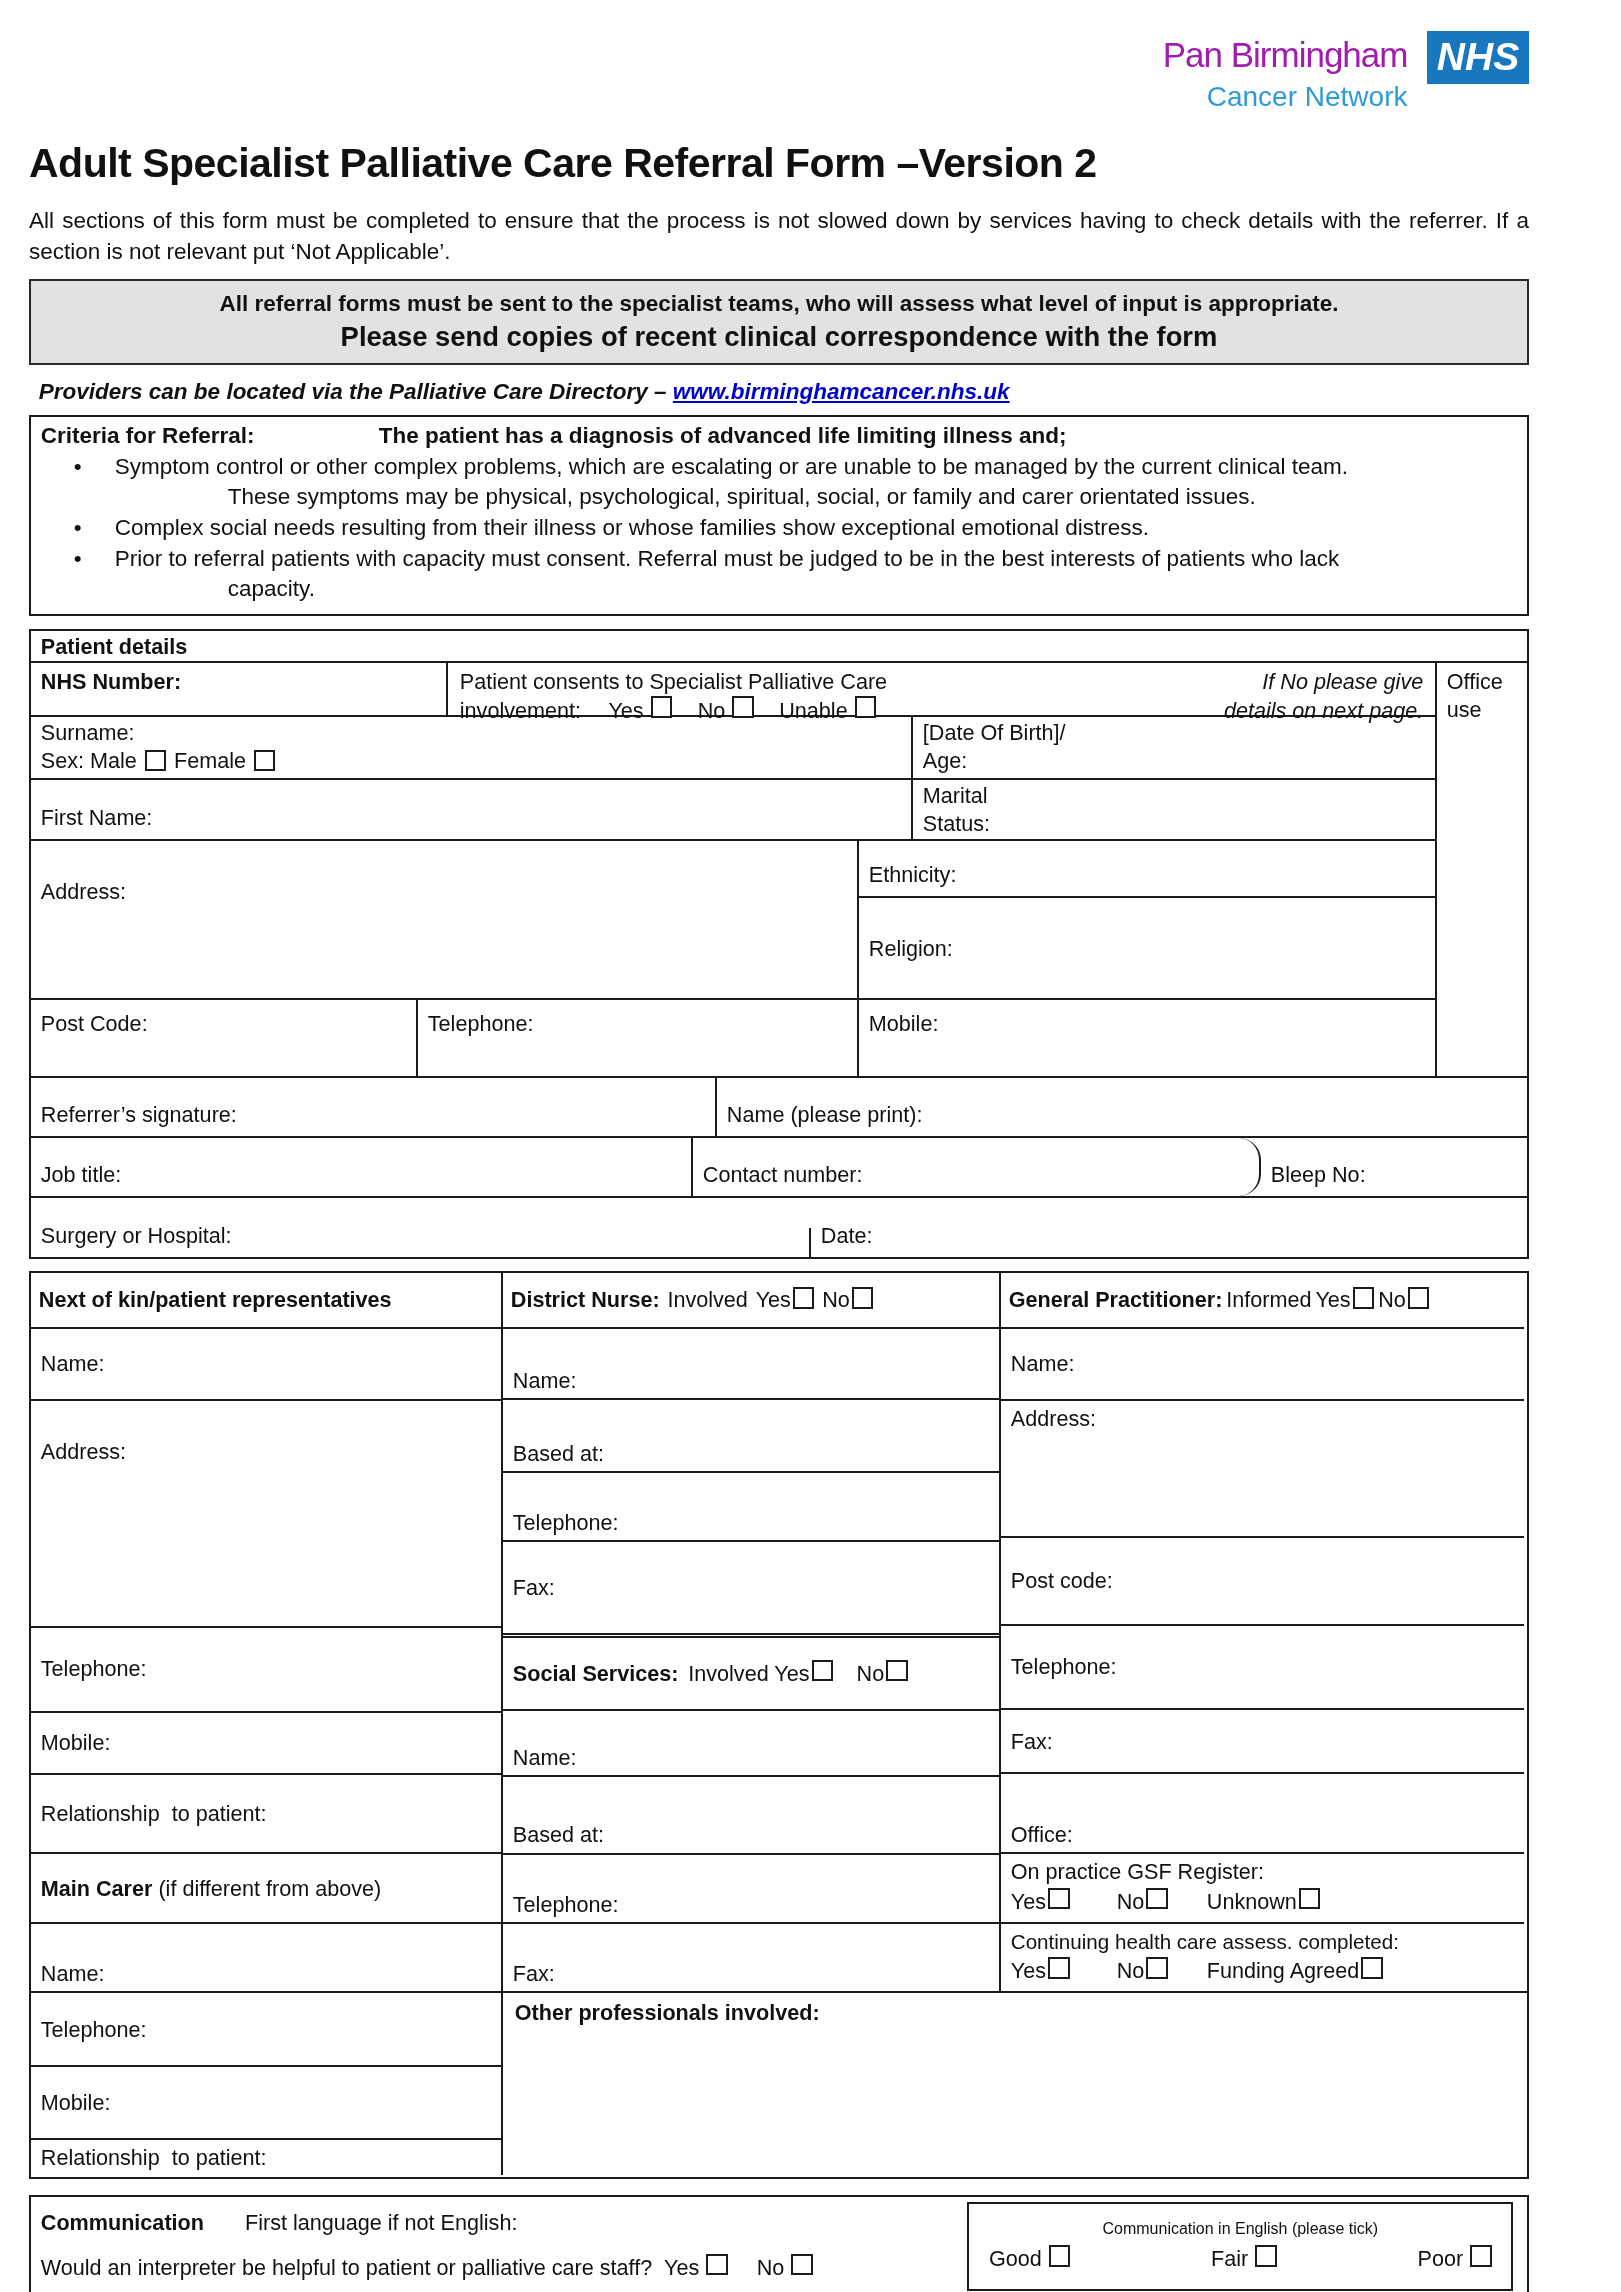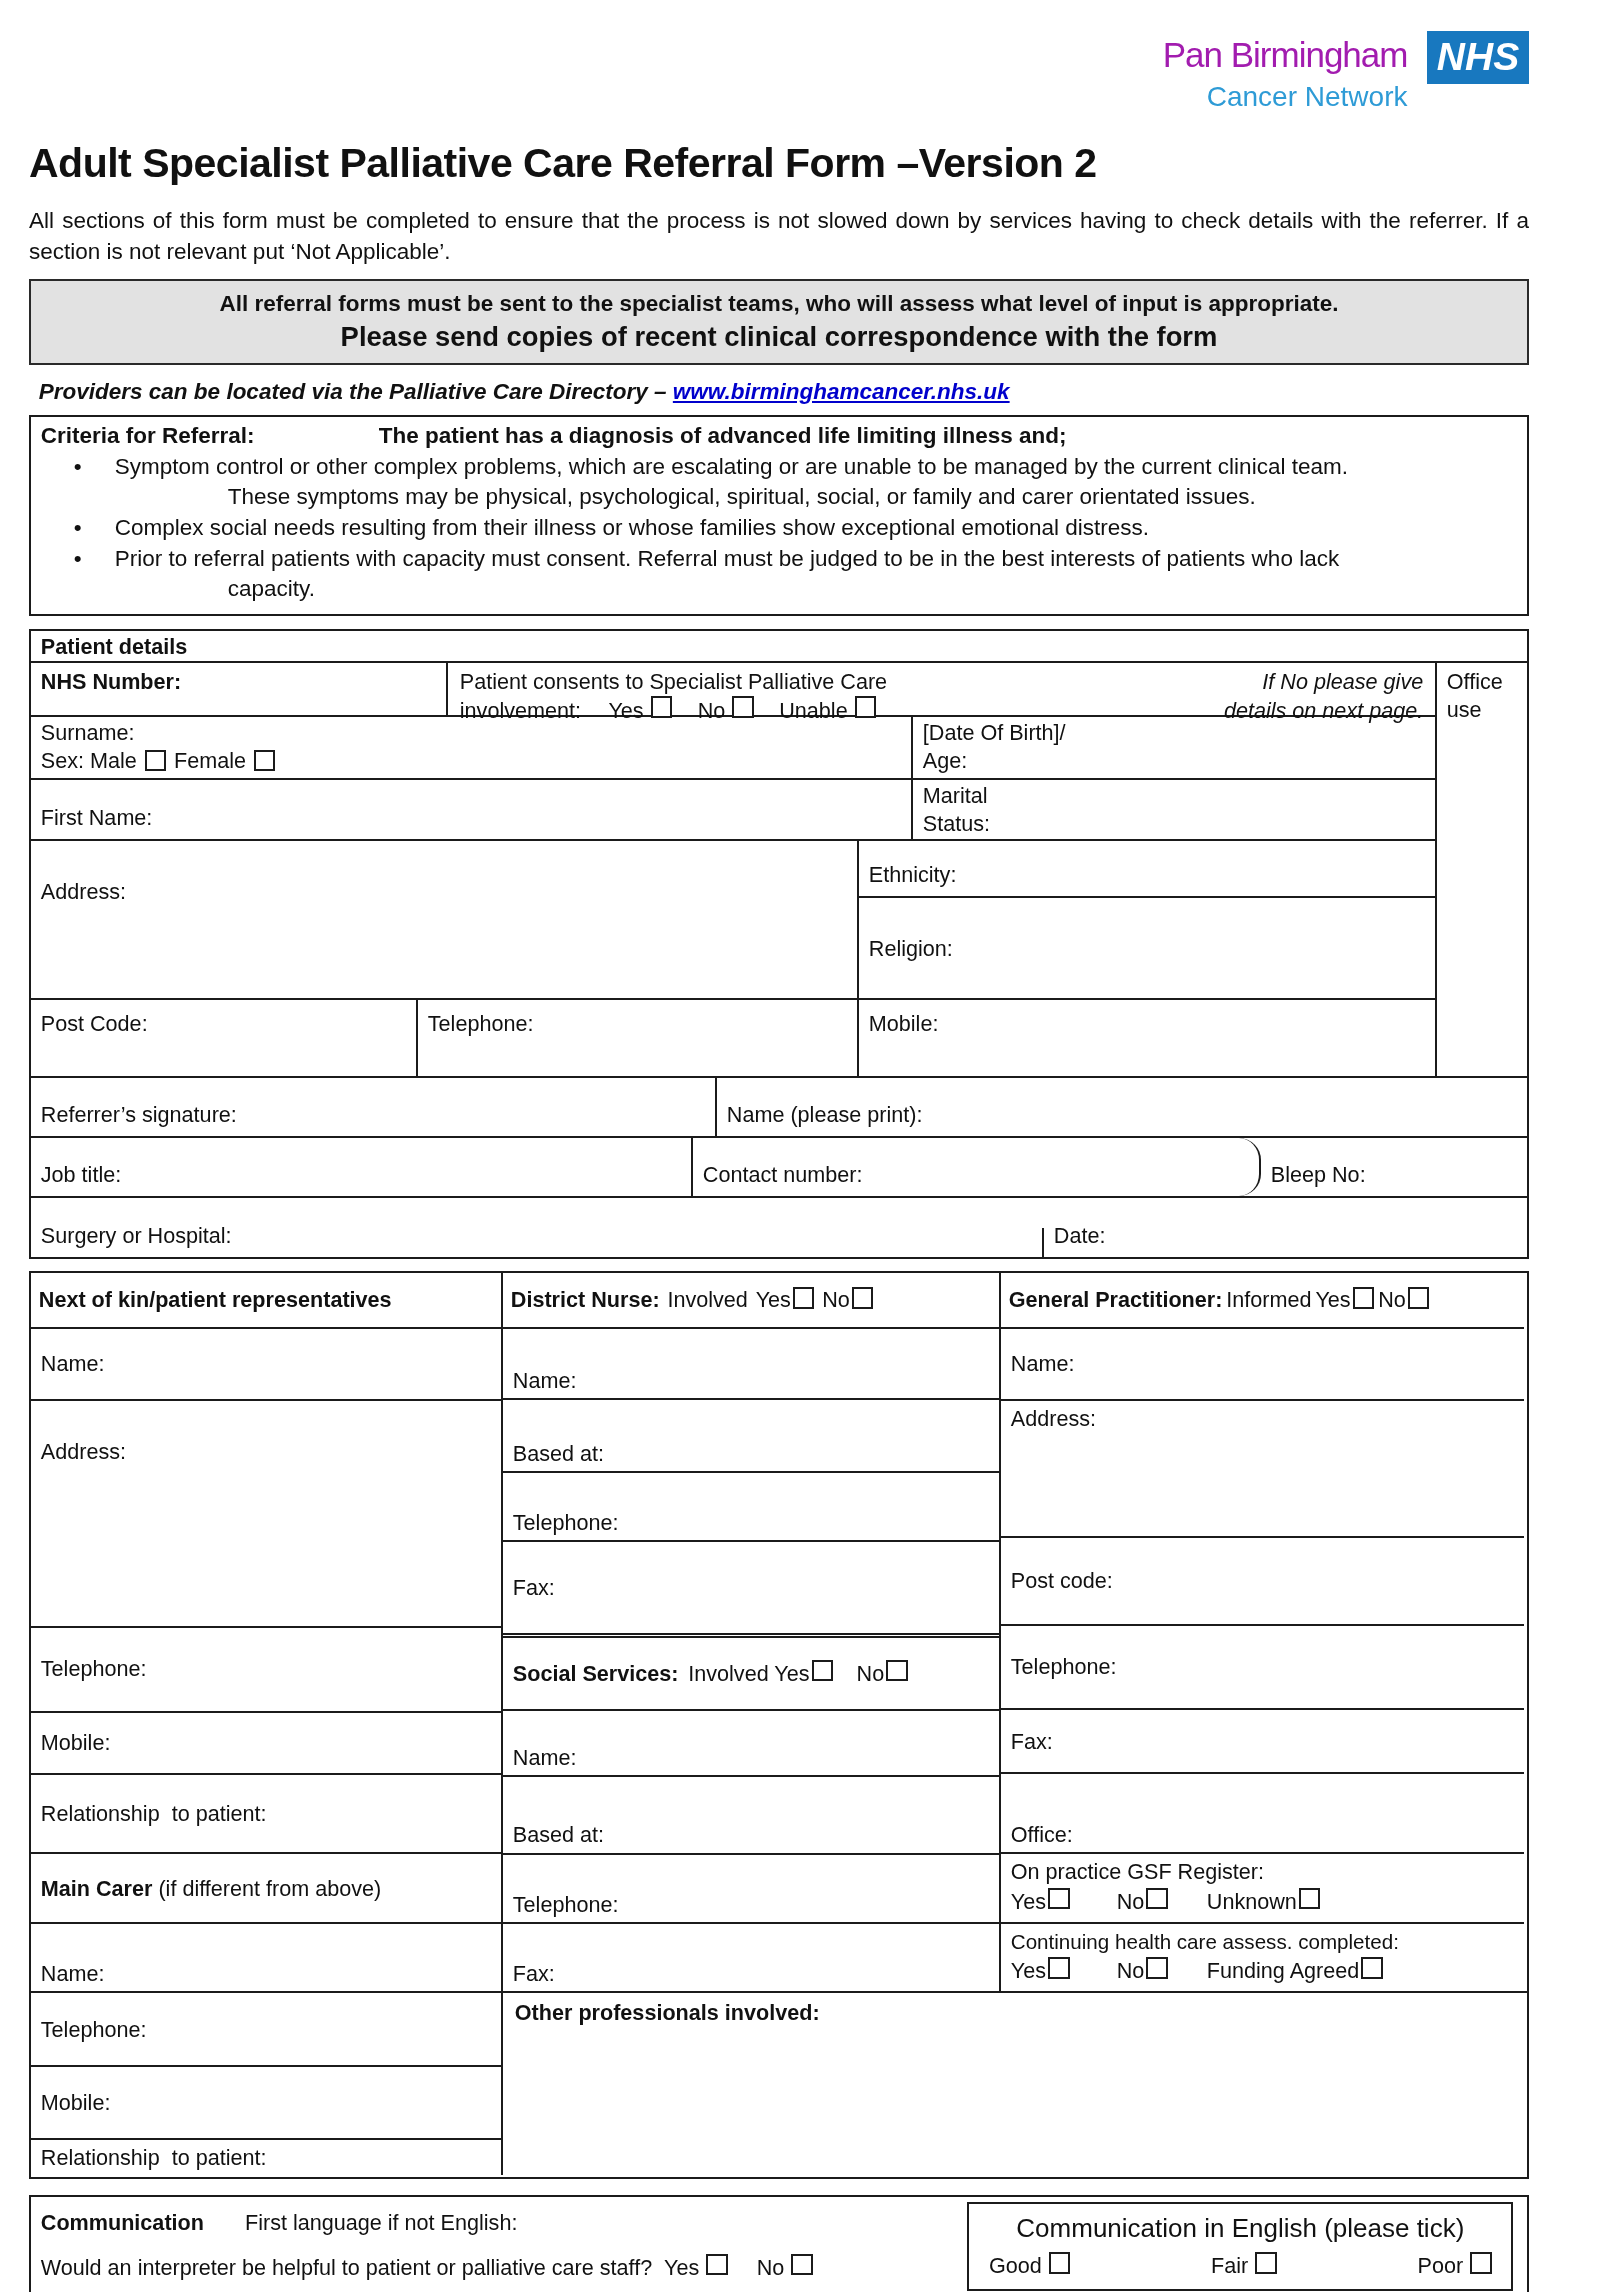--- a/index.html
+++ b/index.html
@@ -95,21 +95,21 @@
                 border-top:2px solid #1b1b1b; padding:5.9px 11.8px; }
   .gsf-line { display:flex; align-items:center; margin-top:2px; }
 
   
   .comm { margin-top:15.7px; border:2.9px solid #1b1b1b; width:1500px; height:106px; display:flex; }
   .comm-left { flex:1; padding:11.8px 0 0 9.8px; }
   .comm-l1 { display:flex; align-items:baseline; }
   .comm-l2 { display:flex; align-items:center; margin-top:17.6px; }
   .comm-box { width:546px; border:2px solid #1b1b1b; margin:4.9px 13.7px 7.8px 0;
               display:flex; flex-direction:column; justify-content:center; padding:3.9px 19.6px; }
-  .comm-box-l1 { text-align:center; font-size:26px; }
+  .comm-box-l1 { text-align:center; font-size:16px; }
   .comm-box-l2 { display:flex; justify-content:space-between; margin-top:7.8px; }
 </style>
 </head>
 <body>
 
 <div class="page">
   <div class="content">
 
     <div class="logo-row">
       <div class="logo-texts">
@@ -268,21 +268,21 @@
         </div>
         <div class="cell vb brd" style="width:568px;border-radius:22px;">
           <span class="lb">Contact number:</span>
         </div>
         <div class="cell vb" style="flex:1;">
           <span class="lb">Bleep No:</span>
         </div>
       </div>
 
       <div class="row rH">
-        <div class="cell vb brd" style="width:1013px;margin-top:30px;">
+        <div class="cell vb brd" style="width:780px;margin-top:30px;">
           <span class="lb">Surgery or Hospital:</span>
         </div>
         <div class="cell vb" style="flex:1;">
           <span class="lb">Date:</span>
         </div>
       </div>
     </div>
 
     <div class="t2">
 

